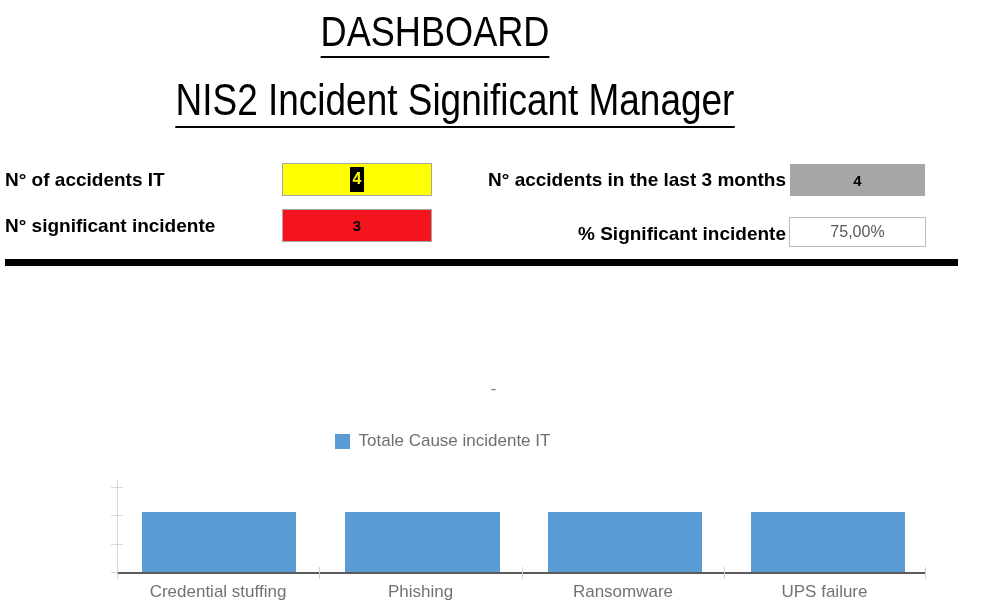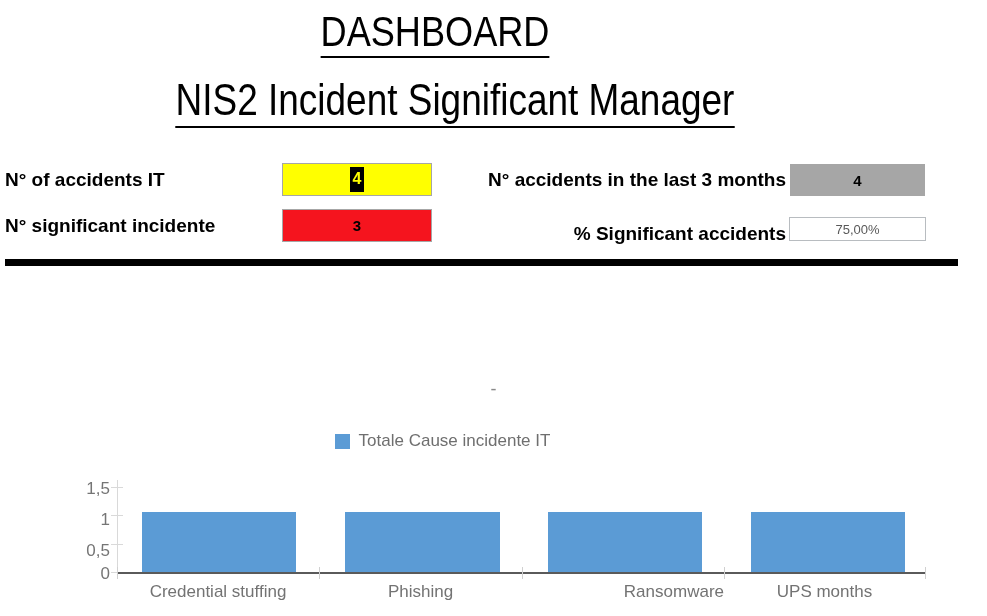--- a/index.html
+++ b/index.html
@@ -94,26 +94,26 @@
     left: 282px; top: 209px; width: 150px; height: 33px;
     background: #F5141E;
     border: 1px solid #a6a6a6;
   }
   #kpi-box-last6 {
     left: 789px; top: 163px; width: 137px; height: 34px;
     background: #A6A6A6;
     border: 1px solid #ffffff;
   }
   #kpi-box-pct {
-    left: 789px; top: 217px; width: 137px; height: 24px;
+    left: 789px; top: 217px; width: 137px; height: 30px;
     background: #ffffff;
     border: 1px solid #b8bcc0;
     color: #595959;
     font-weight: normal;
-    font-size: 13px;
+    font-size: 16px;
   }
 
   #divider {
     position: absolute;
     left: 5px;
     top: 259px;
     width: 953px;
     height: 7px;
     background: #000000;
   }
@@ -246,45 +246,39 @@
 <div class="kpi-box" id="kpi-box-significant">
   <span>3</span>
 </div>
 
 <div class="kpi-label right" style="left:458px; top:170px; width:328px;">N° accidents in the last 3 months</div>
 
 <div class="kpi-box" id="kpi-box-last6">
   <span>4</span>
 </div>
 
-<div class="kpi-label right" style="left:458px; top:224px; width:328px;">% Significant accidents</div>
+<div class="kpi-label right" style="left:458px; top:224px; width:328px;">% Significant incidente</div>
 
 <div class="kpi-box" id="kpi-box-pct">
   <span>75,00%</span>
 </div>
 
 <div id="divider"></div>
 
 <div id="chart">
 
   <div id="chart-title">-</div>
 
   <div id="chart-legend">
     <span id="legend-swatch"></span>
     <span id="legend-label">Totale Cause incidente IT</span>
   </div>
 
   <div id="plot">
 
-    <div id="yaxis-labels">
-      <div class="ytick-label" style="top:205px;">1,5</div>
-      <div class="ytick-label" style="top:236px;">1</div>
-      <div class="ytick-label" style="top:267px;">0,5</div>
-      <div class="ytick-label" style="top:290px;">0</div>
-    </div>
 
     <div id="yaxis-line"></div>
     <div class="ytick-mark" style="top:212px;"></div>
     <div class="ytick-mark" style="top:240px;"></div>
     <div class="ytick-mark" style="top:269px;"></div>
     <div class="ytick-mark" style="top:297px;"></div>
 
     <div class="bar" style="left:142px; top:237px; width:154px; height:60px;"></div>
     <div class="bar" style="left:345px; top:237px; width:155px; height:60px;"></div>
     <div class="bar" style="left:548px; top:237px; width:154px; height:60px;"></div>
@@ -292,17 +286,17 @@
 
     <div id="xaxis-line"></div>
     <div class="xtick-mark" style="left:117px;"></div>
     <div class="xtick-mark" style="left:319px;"></div>
     <div class="xtick-mark" style="left:522px;"></div>
     <div class="xtick-mark" style="left:724px;"></div>
     <div class="xtick-mark" style="left:925px;"></div>
 
     <div class="xcat-label" style="left:117px; width:202px;">Credential stuffing</div>
     <div class="xcat-label" style="left:319px; width:203px;">Phishing</div>
-    <div class="xcat-label" style="left:522px; width:202px;text-align:right;">Ransomware</div>
-    <div class="xcat-label" style="left:724px; width:201px;">UPS months</div>
+    <div class="xcat-label" style="left:522px; width:202px;">Ransomware</div>
+    <div class="xcat-label" style="left:724px; width:201px;">UPS failure</div>
 
   </div>
 </div>
 
 </body></html>

